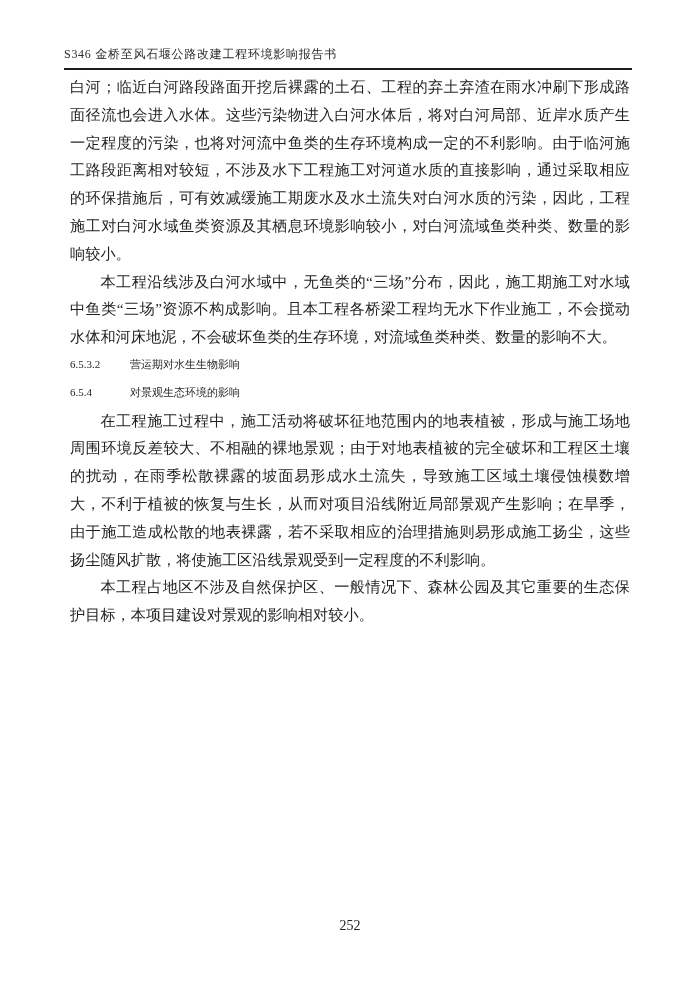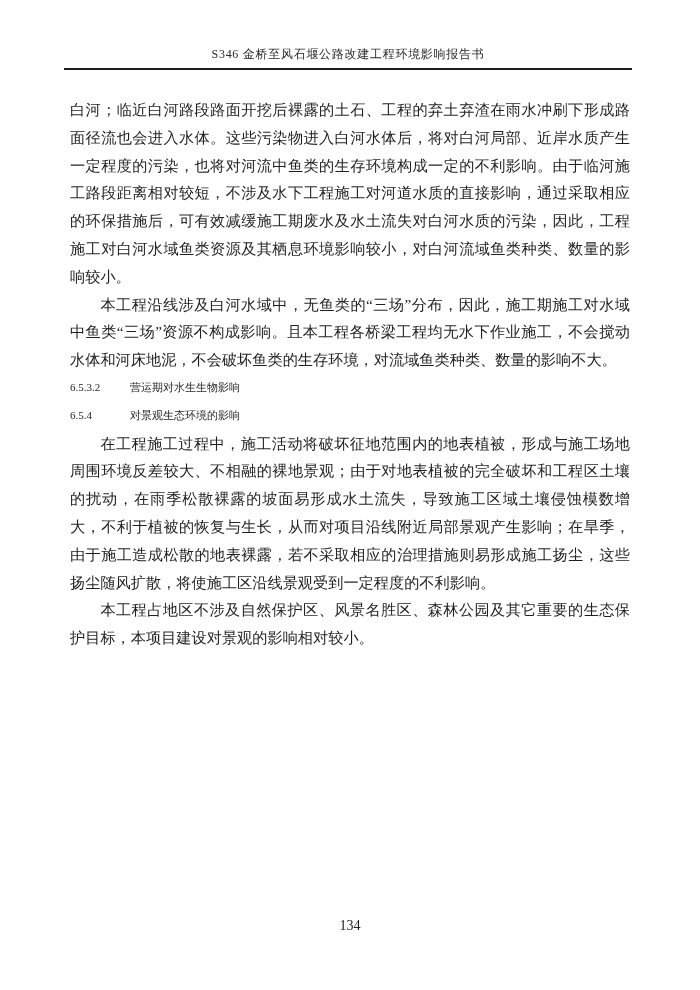--- a/index.html
+++ b/index.html
@@ -15,29 +15,29 @@
     background: #ffffff;
     color: #1f1f1f;
     font-family: "Liberation Serif", "DejaVu Serif", serif;
     overflow: hidden;
     box-sizing: border-box;
   }
   .page-header {
     padding: 46px 68px 0 64px;
   }
   .header-text {
-    text-align: center;
+    text-align: left;
     font-size: 12px;
     letter-spacing: 0.06em;
     color: #2a2a2a;
     padding-bottom: 5px;
     border-bottom: 2px solid #1c1c1c;
   }
   .doc-body {
-    margin: 26px 70px 0 70px;
+    margin: 3px 70px 0 70px;
     font-size: 15.2px;
     line-height: 27.8px;
     text-align: justify;
     color: #1f1f1f;
   }
   .para {
     margin: 0;
     text-indent: 2em;
   }
   .para.no-indent {
@@ -84,23 +84,23 @@
     </h3>
 
 
     <h3 class="heading">
       <span class="h-num">6.5.4</span><span class="h-title">对景观生态环境的影响</span>
     </h3>
 
     <p class="para">在工程施工过程中，施工活动将破坏征地范围内的地表植被，形成与施工场地周围环境反差较大、不相融的裸地景观；由于对地表植被的完全破坏和工程区土壤的扰动，在雨季松散裸露的坡面易形成水土流失，导致施工区域土壤侵蚀模数增大，不利于植被的恢复与生长，从而对项目沿线附近局部景观产生影响；在旱季，由于施工造成松散的地表裸露，若不采取相应的治理措施则易形成施工扬尘，这些扬尘随风扩散，将使施工区沿线景观受到一定程度的不利影响。</p>
 
 
-    <p class="para">本工程占地区不涉及自然保护区、风景名胜区、森林公园及其它重要的生态保护目标，本项目建设对景观的影响相对较小。</p>
+    <p class="para">本工程占地区不涉及自然保护区、一般情况下、森林公园及其它重要的生态保护目标，本项目建设对景观的影响相对较小。</p>
 
 
 
   </main>
 
   <footer class="page-footer">
-    <span>134</span>
+    <span>252</span>
   </footer>
 
 </div>
 
 </body></html>

